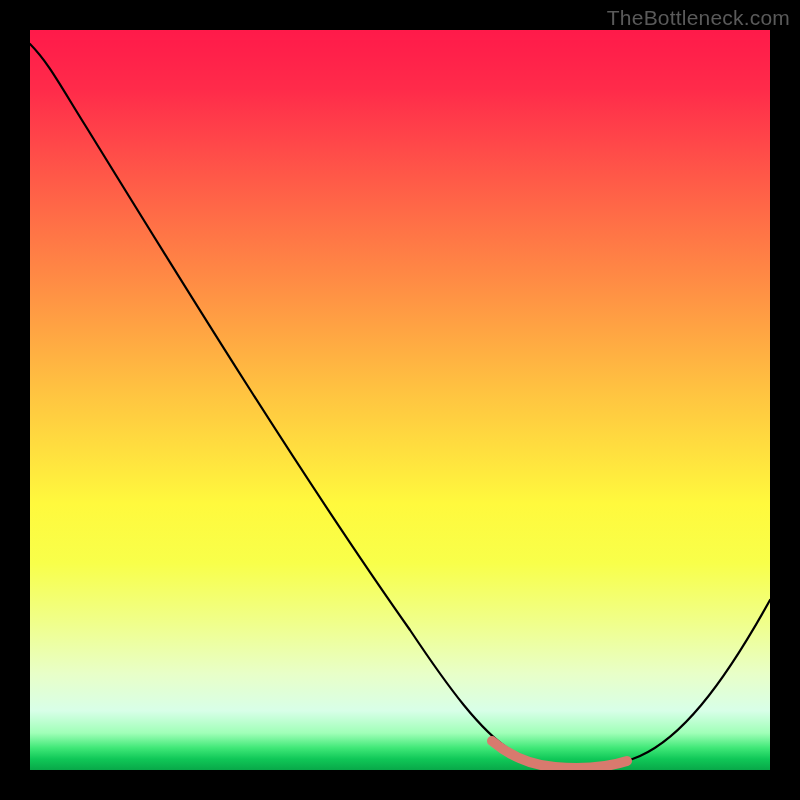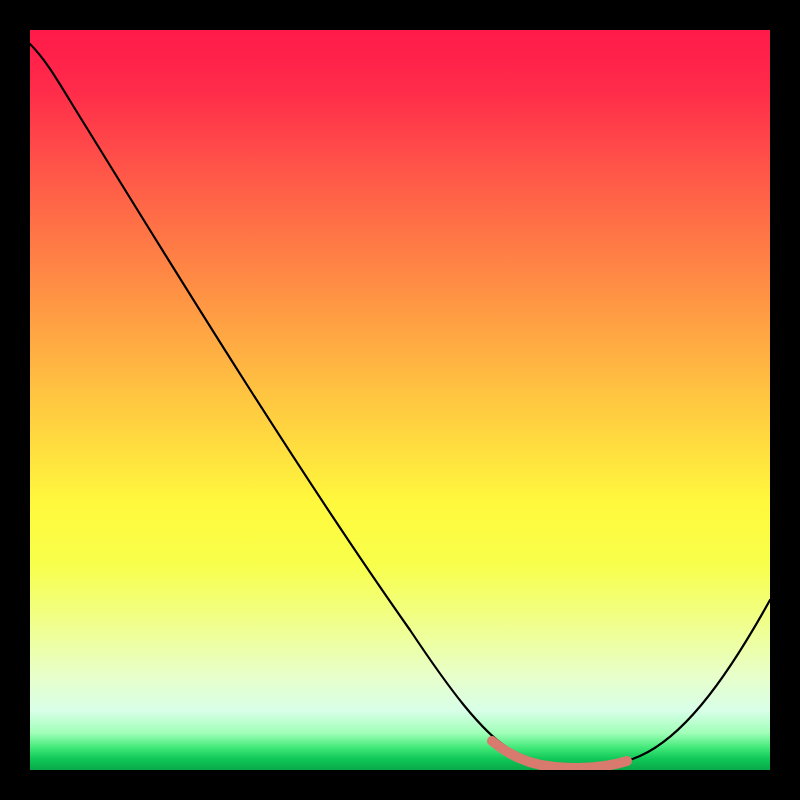--- a/index.html
+++ b/index.html
@@ -51,20 +51,21 @@
     left: 0;
     top: 0;
     width: 740px;
     height: 740px;
   }
 </style>
 </head>
 <body>
 
 <div class="chart-container">
+  <div class="watermark">TheBottleneck.com</div>
   <div class="plot-area">
     <svg class="curve" viewBox="0 0 740 740" preserveAspectRatio="none">
 
       <path d="M 0 14
                C 18 32, 30 55, 55 95
                C 120 200, 260 430, 380 600
                C 420 660, 450 700, 480 720
                C 500 732, 520 737, 545 737
                C 570 737, 590 735, 610 726
                C 650 708, 690 660, 740 570" fill="none" stroke="#000000" stroke-width="2.2" stroke-linecap="round"></path>

